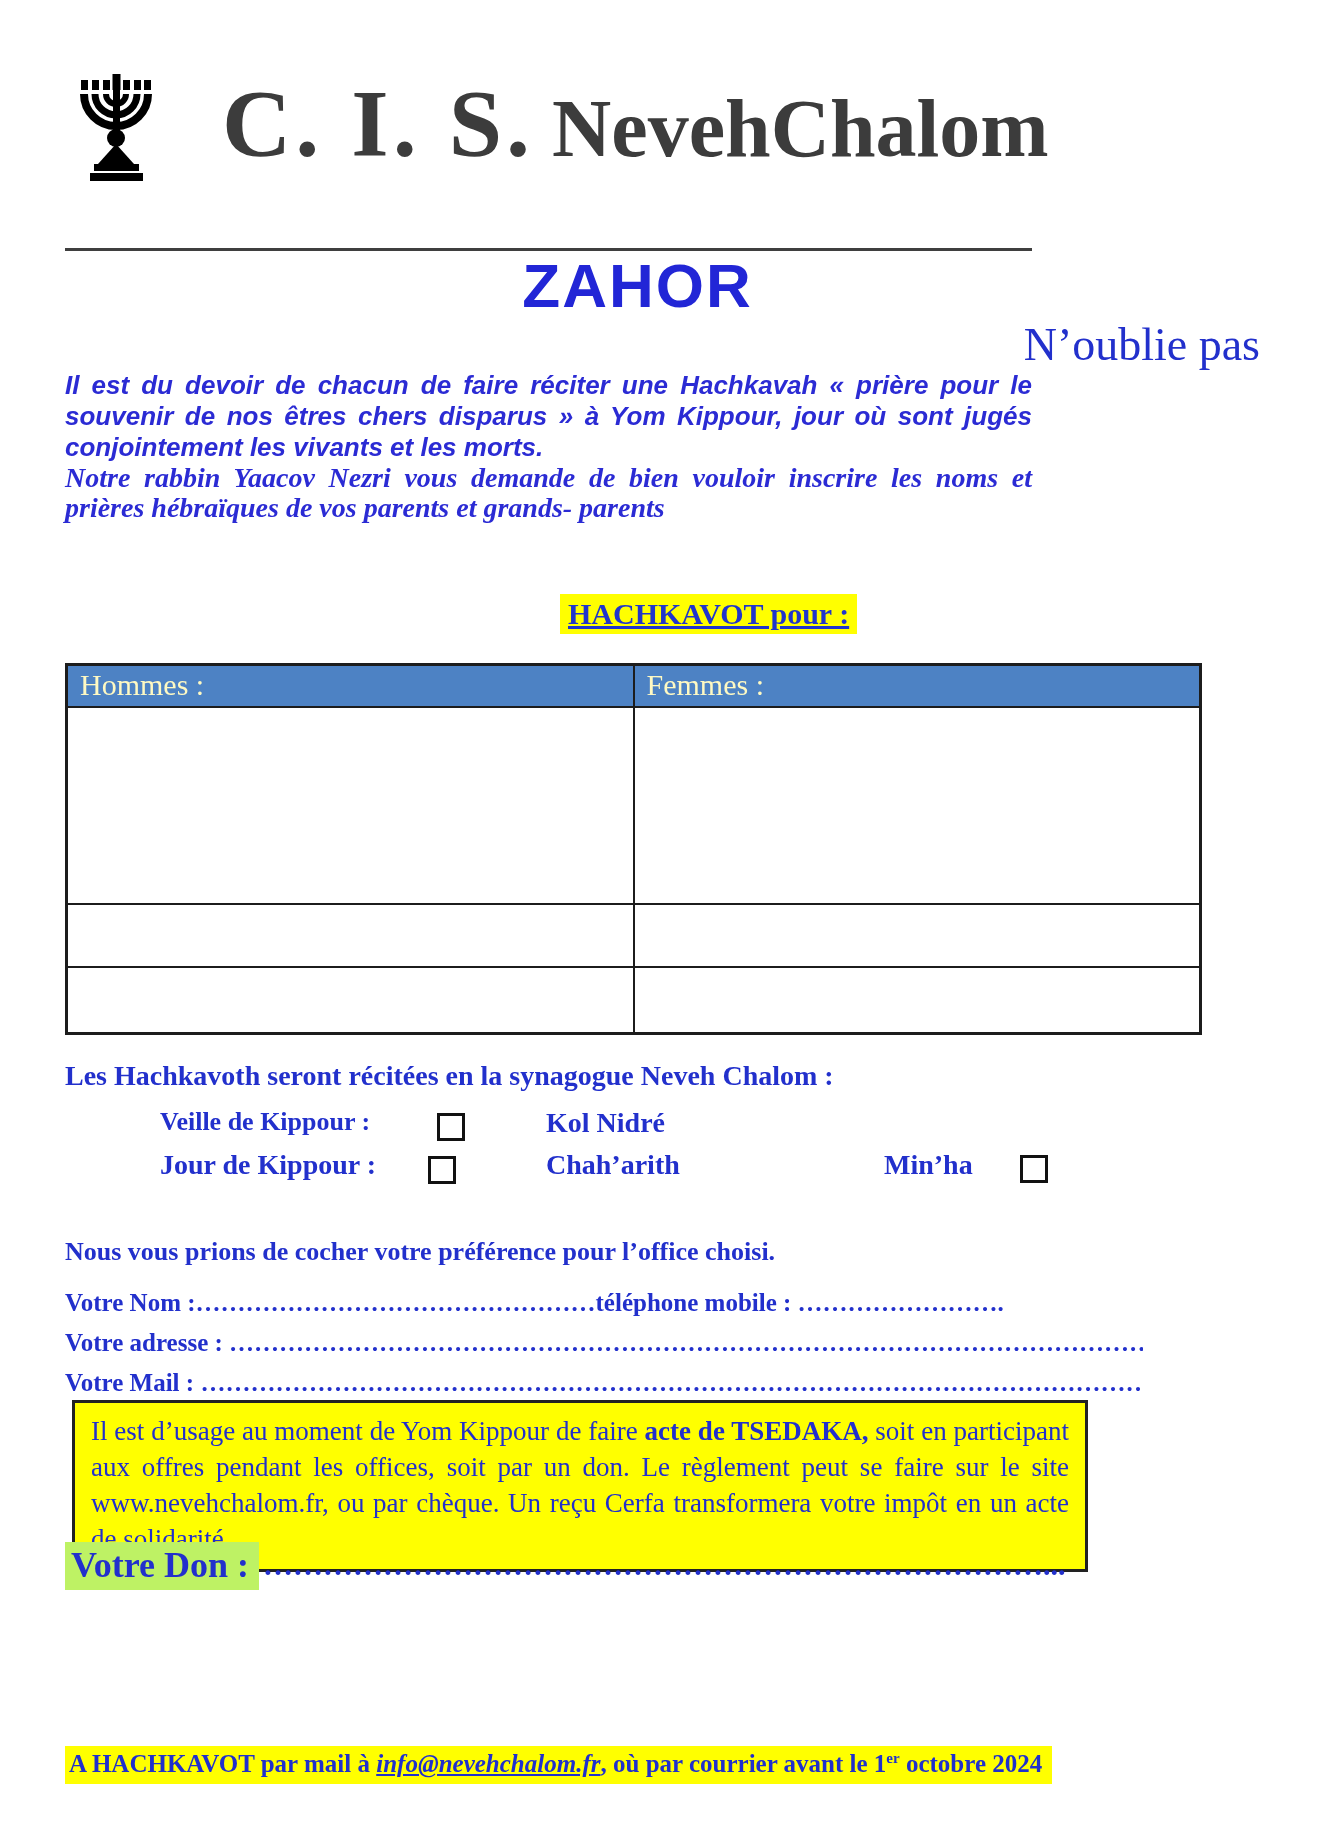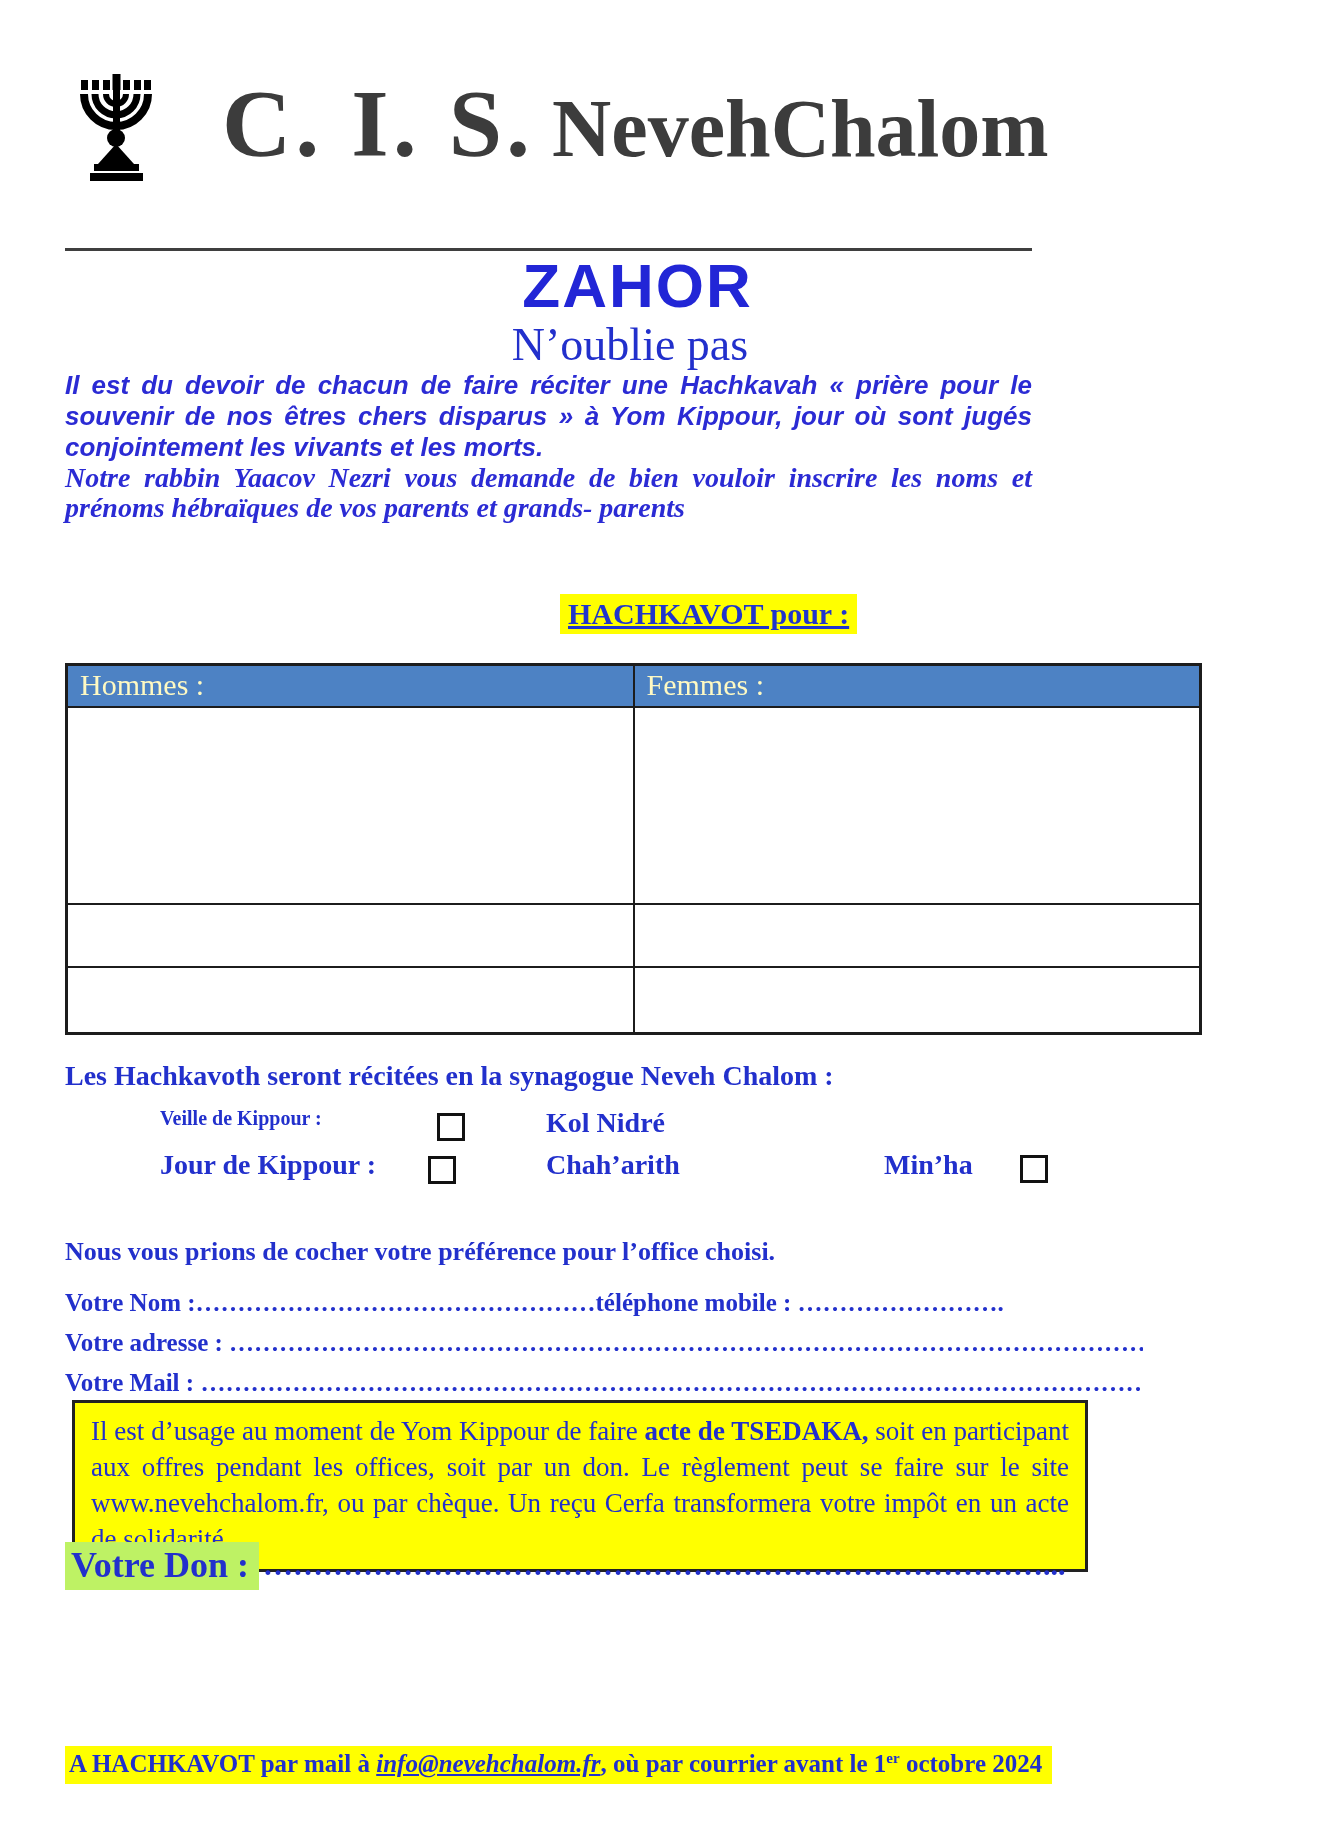--- a/index.html
+++ b/index.html
@@ -17,21 +17,21 @@
   .logo{left:76px;top:64px;width:80px;height:120px;}
   .brand{left:222px;top:64px;width:900px;white-space:nowrap;color:#3c3c3c;font-weight:bold;line-height:120px;}
   .brand-prefix{font-size:96px;letter-spacing:4px;}
   .brand-name{font-size:82px;margin-left:18px;}
   .rule{left:65px;top:248px;width:967px;height:3px;background:#3f3f3f;}
 
   
   .zahor{left:0;top:250px;width:1275px;text-align:center;
     font-family:"Liberation Sans", sans-serif;font-weight:bold;
     font-size:62px;letter-spacing:2px;color:#2226d6;}
-  .subtitle{left:0;top:318px;width:1260px;text-align:center;
+  .subtitle{left:0;top:318px;width:1260px;text-align:right;
     font-size:46px;color:#2230cc;}
 
   
   .intro{left:65px;top:370px;width:967px;color:#2b2bd4;text-align:justify;}
   .intro p{margin:0;}
   .intro .p1{font-family:"Liberation Sans", sans-serif;font-style:italic;font-weight:bold;
     font-size:26px;line-height:31px;}
   .intro .p2{font-style:italic;font-weight:bold;font-size:28px;line-height:30px;}
 
   
@@ -46,21 +46,21 @@
   .names-table table{border:3px solid #1c1c1c;}
   .names-table th{background:#4d82c4;color:#fef9c3;font-weight:normal;
     font-size:30px;text-align:left;padding:2px 0 4px 12px;height:34px;}
   .row-tall{height:197px;}
   .row-mid{height:63px;}
   .row-low{height:66px;}
 
   
   .blue-bold{color:#2230cc;font-weight:bold;}
   .offices-intro{left:65px;top:1060px;font-size:28px;}
-  .veille-label{left:160px;top:1107px;font-size:20px;}
+  .veille-label{left:160px;top:1107px;font-size:26px;}
   .veille-office{left:546px;top:1107px;font-size:28px;}
   .jour-label{left:160px;top:1149px;font-size:28px;}
   .jour-office1{left:546px;top:1149px;font-size:28px;}
   .jour-office2{left:884px;top:1149px;font-size:28px;}
   .checkbox{width:22px;height:22px;border:3px solid #111;background:#fff;}
   .cb-veille{left:437px;top:1113px;}
   .cb-jour{left:428px;top:1156px;}
   .cb-minha{left:1020px;top:1155px;}
   .note{left:65px;top:1237px;font-size:26px;}
 
@@ -126,21 +126,21 @@
   <div class="abs brand">
     <span class="brand-prefix">C. I. S.</span><span class="brand-name">NevehChalom</span>
   </div>
   <div class="abs rule"></div>
 
   <div class="abs zahor">ZAHOR</div>
   <div class="abs subtitle">N’oublie pas</div>
 
   <div class="abs intro">
     <p class="p1">Il est du devoir de chacun de faire réciter une Hachkavah « prière pour le souvenir de nos êtres chers disparus » à Yom Kippour, jour où sont jugés conjointement les vivants et les morts.</p>
-    <p class="p2">Notre rabbin Yaacov Nezri vous demande de bien vouloir inscrire les noms et prénoms hébraïques de vos parents et grands- parents</p>
+    <p class="p2">Notre rabbin Yaacov Nezri vous demande de bien vouloir inscrire les noms et prières hébraïques de vos parents et grands- parents</p>
   </div>
 
   <div class="abs hachkavot-heading">HACHKAVOT pour :</div>
 
   <div class="abs names-table">
     <table>
       <tbody>
           <tr>
         <th>Hommes :</th>
         <th>Femmes :</th>

